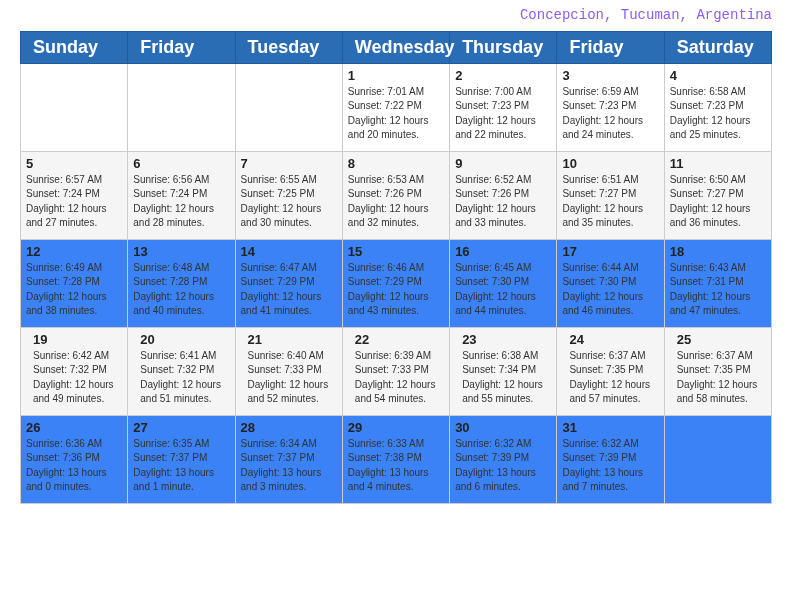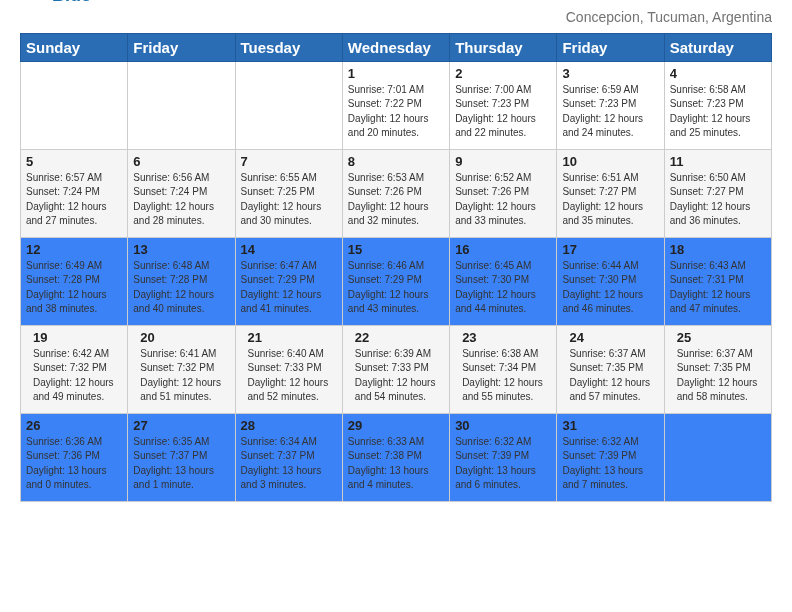--- a/index.html
+++ b/index.html
@@ -43,36 +43,37 @@
     .title-block {
       text-align: right;
     }
     .month-title {
       font-size: 36px;
       font-weight: normal;
       color: #000000;
     }
     .subtitle {
       font-size: 14px;
-      color: #737373;
+      color: #8b5cf6;
+      font-family: Liberation Mono, monospace;
     }
     .calendar {
       flex: 1;
       border: 1px solid #ccc;
       border-collapse: collapse;
       width: 100%;
       table-layout: fixed;
     }
     .calendar th {
       background: #2a6db5;
       color: #fff;
-      font-size: 15px;
+      font-size: 18px;
       font-weight: bold;
       text-align: left;
-      padding: 5px 5px;
+      padding: 5px 12px;
       border: 1px solid #1e5a9c;
     }
     .calendar td {
       border: 1px solid #ccc;
       vertical-align: top;
       padding: 4px 5px;
       font-size: 10px;
       color: #333;
       height: 88px;
       background: #fff;

